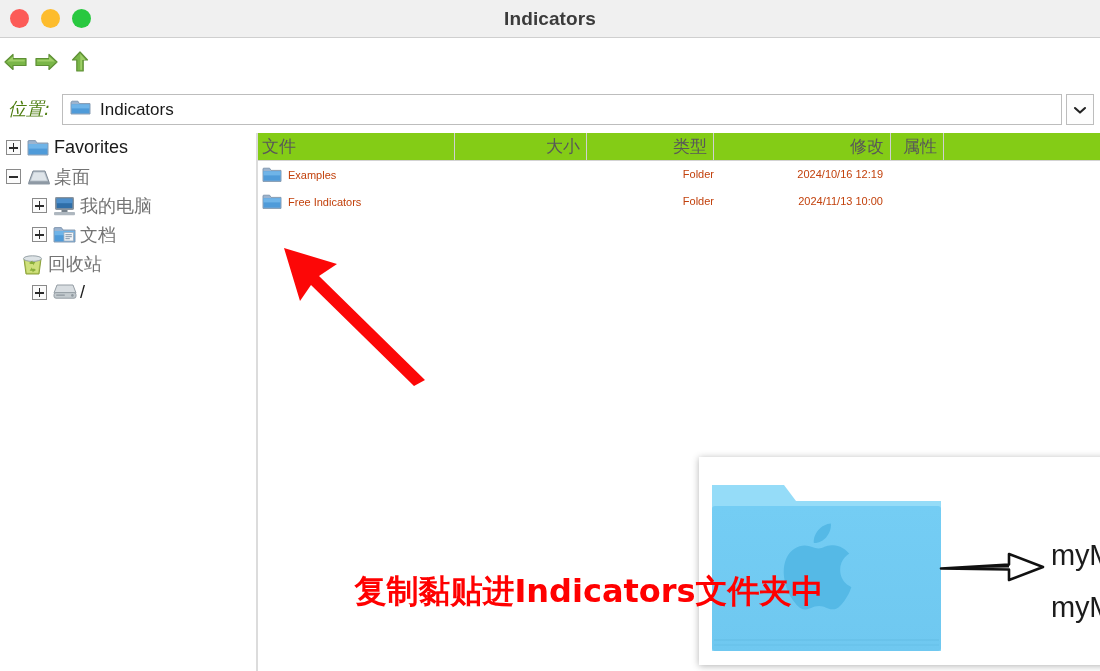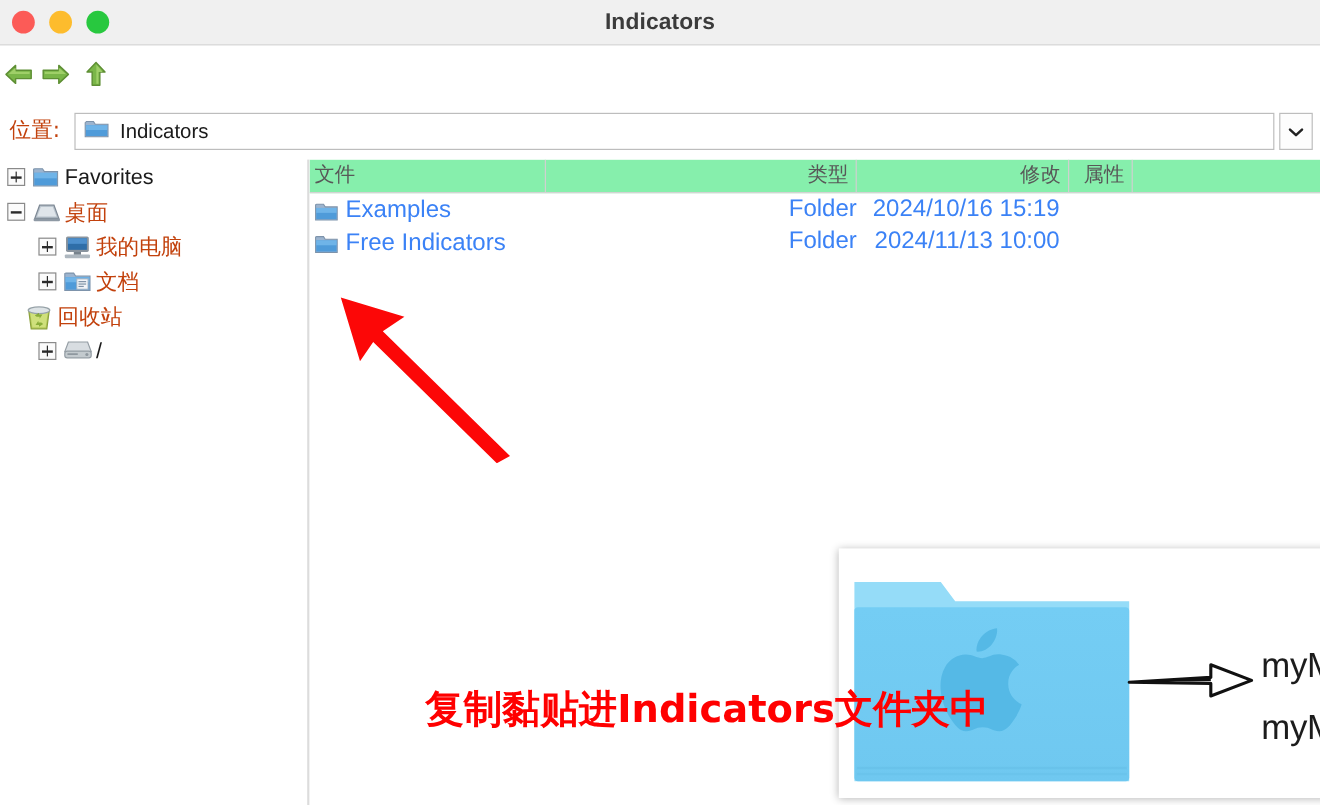--- a/index.html
+++ b/index.html
@@ -78,23 +78,24 @@
   .locationbar {
     position: absolute;
     left: 0; top: 86px;
     width: 1100px; height: 47px;
     background: #ffffff;
   }
   .loc-label {
     position: absolute;
     left: 8px; top: 10px;
     font-size: 18px;
-    color: #c2410c;
+    color: #4d7c0f;
     font-family: "DejaVu Sans", "Liberation Sans", sans-serif;
     line-height: 26px;
+    font-style: italic;
   }
   .loc-input {
     position: absolute;
     left: 62px; top: 8px;
     width: 1000px; height: 31px;
     border: 1px solid #bdbdbd;
     background: #ffffff;
     box-sizing: border-box;
     display: flex;
     align-items: center;
@@ -184,38 +185,38 @@
     position: relative;
   }
   .tree-label {
     font-size: 18px;
     color: #1a1a1a;
     font-family: "Liberation Sans", "DejaVu Sans", sans-serif;
   }
   .tree-label.cjk {
     font-family: Liberation Sans, sans-serif;
     font-size: 18px;
-    color: #c2410c;
+    color: #737373;
   }
 
   
   .filepane {
     position: absolute;
     left: 258px; top: 0;
     width: 842px; height: 538px;
     background: #ffffff;
     overflow: hidden;
   }
   .col-header {
     position: absolute;
     left: 0; top: 0;
     width: 842px; height: 28px;
     border-bottom: 1px solid #d3d3d3;
     box-sizing: border-box;
-    background: #86efac;
+    background: #84cc16;
   }
   .col-head-cell {
     position: absolute;
     top: 0;
     height: 27px;
     line-height: 26px;
     font-size: 17px;
     color: #585858;
     font-family: "DejaVu Sans", "Liberation Sans", sans-serif;
     border-right: 1px solid #d0d0d0;
@@ -232,22 +233,22 @@
   .file-row {
     position: relative;
     height: 27px;
     cursor: default;
   }
   .cell {
     position: absolute;
     top: 0;
     height: 27px;
     line-height: 26px;
-    font-size: 20px;
-    color: #3b82f6;
+    font-size: 11px;
+    color: #c2410c;
     white-space: nowrap;
     overflow: hidden;
     font-family: "Liberation Sans", sans-serif;
   }
   .cell.name {
     display: flex;
     align-items: center;
   }
   .cell.right { text-align: right; }
   .row-folder-icon {
@@ -439,37 +440,38 @@
               <circle cx="19.4" cy="12.4" r="1.3" fill="#8f989f"></circle>
             </svg></span>
           <span class="tree-label">/</span>
         </div>
       </div>
     <div class="splitter"></div>
 
     <div class="filepane">
       <div class="col-header" id="colheader">
           <div class="col-head-cell" style="left: 0px; width: 197px; text-align: left; padding: 0px 0px 0px 4px;">文件</div>
+          <div class="col-head-cell" style="left: 197px; width: 132px; text-align: right; padding: 0px 6px 0px 0px;">大小</div>
           <div class="col-head-cell" style="left: 329px; width: 127px; text-align: right; padding: 0px 6px 0px 0px;">类型</div>
           <div class="col-head-cell" style="left: 464px; width: 169px; text-align: right; padding: 0px 6px 0px 0px;">修改</div>
           <div class="col-head-cell" style="left: 625px; width: 61px; text-align: right; padding: 0px 6px 0px 0px;">属性</div>
         </div>
       <div class="rows" id="filerows">
           <div class="file-row">
             <div class="cell name" style="left: 0px; width: 197px; padding: 0px 0px 0px 4px;">
               <span class="row-folder-icon"><svg width="20" height="17" viewBox="0 0 20 17">
                   <path d="M1,2.6 L1,15.4 L19,15.4 L19,4.4 L9,4.4 L7.6,2.2 L1.8,2.2 Z" fill="#9cb4cf" stroke="#7d93ab" stroke-width="0.9"></path>
                   <rect x="1.5" y="5.3" width="17" height="9.4" fill="#4f9bd9"></rect>
                   <rect x="1.5" y="5.3" width="17" height="4.1" fill="#6fb4e8"></rect>
                 </svg></span>
               <span>Examples</span>
             </div>
             <div class="cell right" style="left: 197px; width: 132px; padding: 0px 6px 0px 0px;"></div>
             <div class="cell right" style="left: 329px; width: 127px; padding: 0px 6px 0px 0px;">Folder</div>
-            <div class="cell right" style="left: 456px; width: 169px; padding: 0px 6px 0px 0px;">2024/10/16 15:19</div>
+            <div class="cell right" style="left: 456px; width: 169px; padding: 0px 6px 0px 0px;">2024/10/16 12:19</div>
             <div class="cell right" style="left: 625px; width: 61px; padding: 0px 6px 0px 0px;"></div>
           </div>
           <div class="file-row">
             <div class="cell name" style="left: 0px; width: 197px; padding: 0px 0px 0px 4px;">
               <span class="row-folder-icon"><svg width="20" height="17" viewBox="0 0 20 17">
                   <path d="M1,2.6 L1,15.4 L19,15.4 L19,4.4 L9,4.4 L7.6,2.2 L1.8,2.2 Z" fill="#9cb4cf" stroke="#7d93ab" stroke-width="0.9"></path>
                   <rect x="1.5" y="5.3" width="17" height="9.4" fill="#4f9bd9"></rect>
                   <rect x="1.5" y="5.3" width="17" height="4.1" fill="#6fb4e8"></rect>
                 </svg></span>
               <span>Free Indicators</span>

